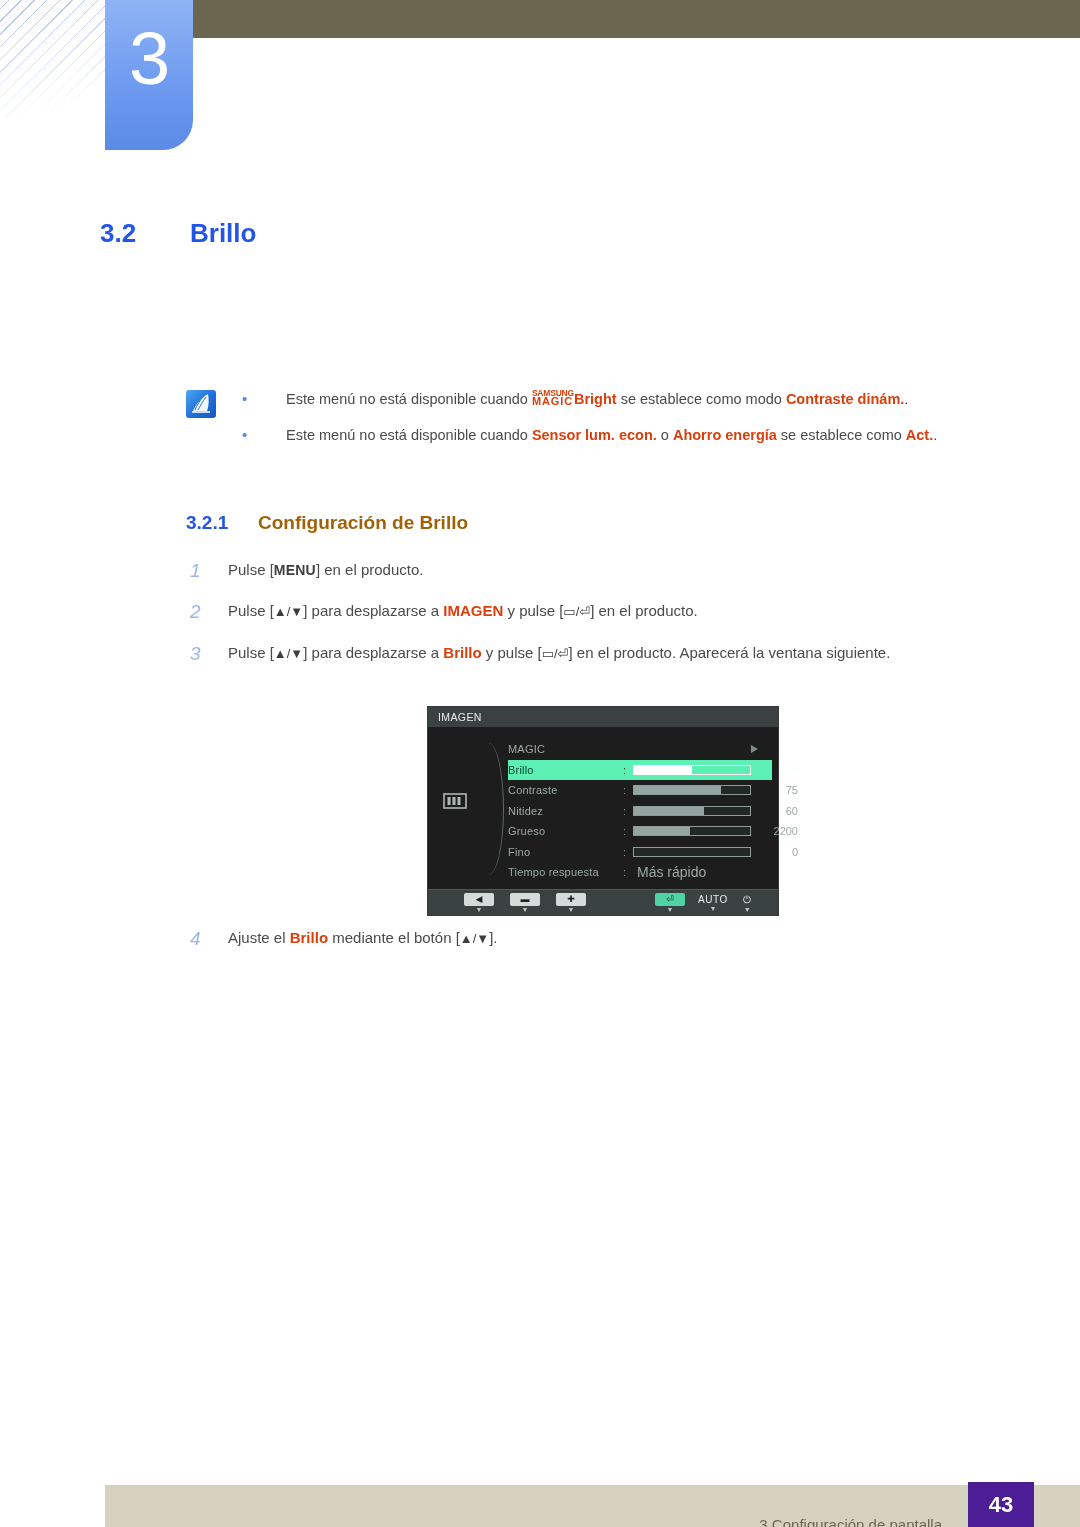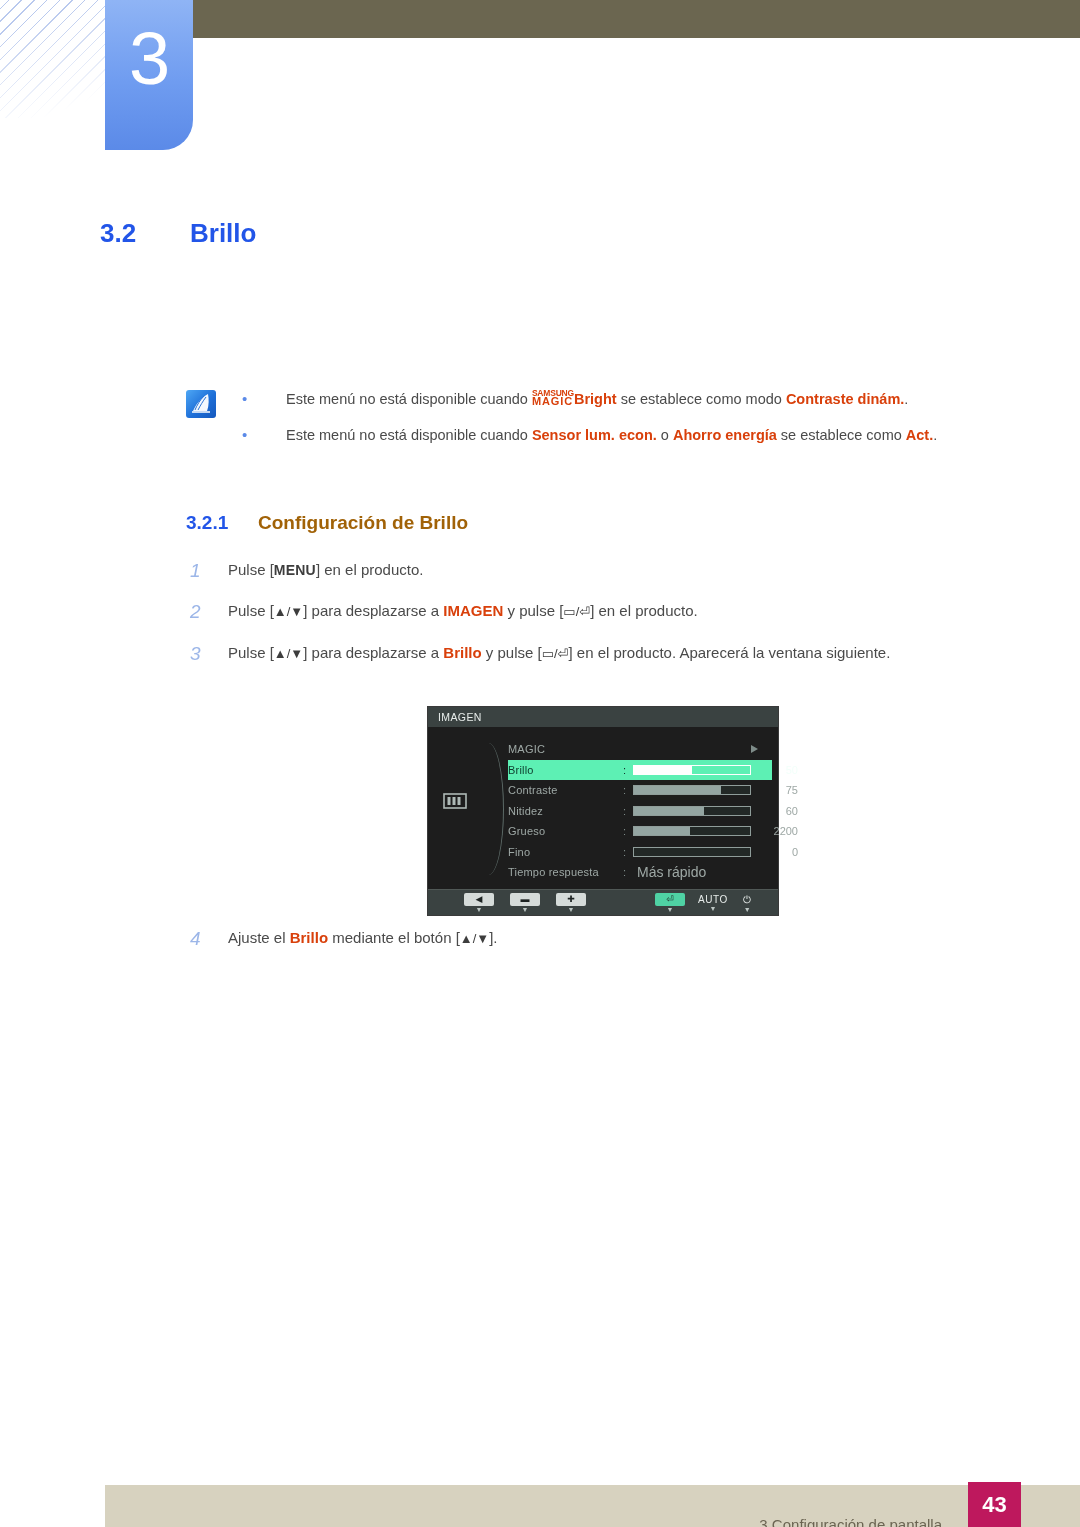--- a/index.html
+++ b/index.html
@@ -176,22 +176,22 @@
   
   .footer-bar {
     position: absolute; left: 105px; top: 1485px; right: 0; height: 42px;
     background: #d7d2bf;
   }
   .footer-text {
     position: absolute; right: 138px; top: 1496px;
     color: #6b6452; font-size: 15px; margin-top: 20px;
   }
   .footer-page {
-    position: absolute; left: 968px; top: 1482px; width: 53px; height: 45px;
-    background: #be185d; color: #ffffff; font-size: 22px; font-weight: bold;
+    position: absolute; left: 968px; top: 1482px; width: 66px; height: 45px;
+    background: #4c1d95; color: #ffffff; font-size: 22px; font-weight: bold;
     display: flex; align-items: center; justify-content: center;
   }
 </style>
 </head>
 <body>
 
 <div class="page">
 
   <div class="hatch"></div>
   <div class="olive-bar"></div>

